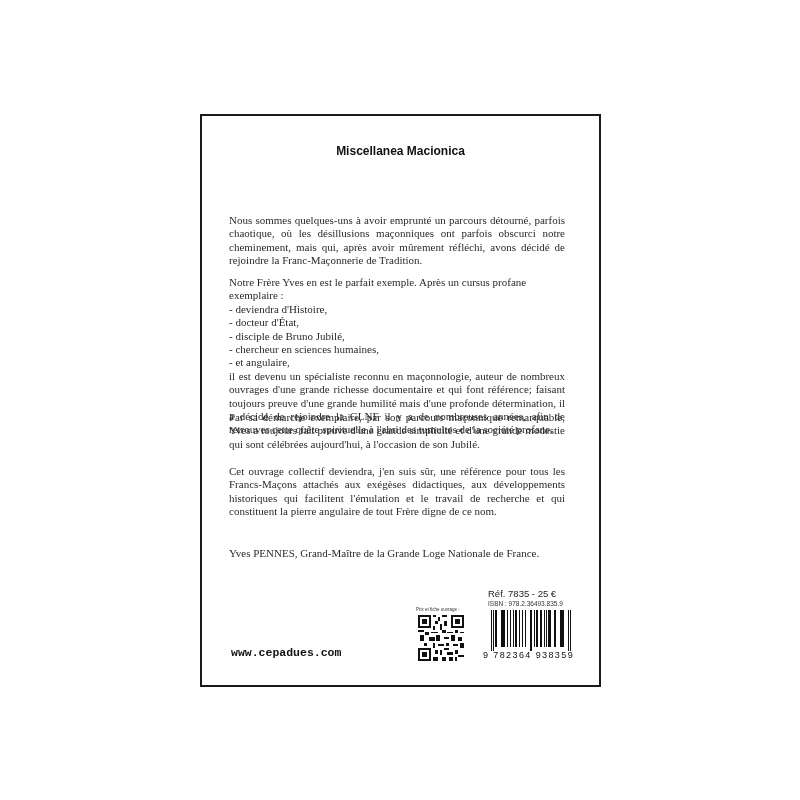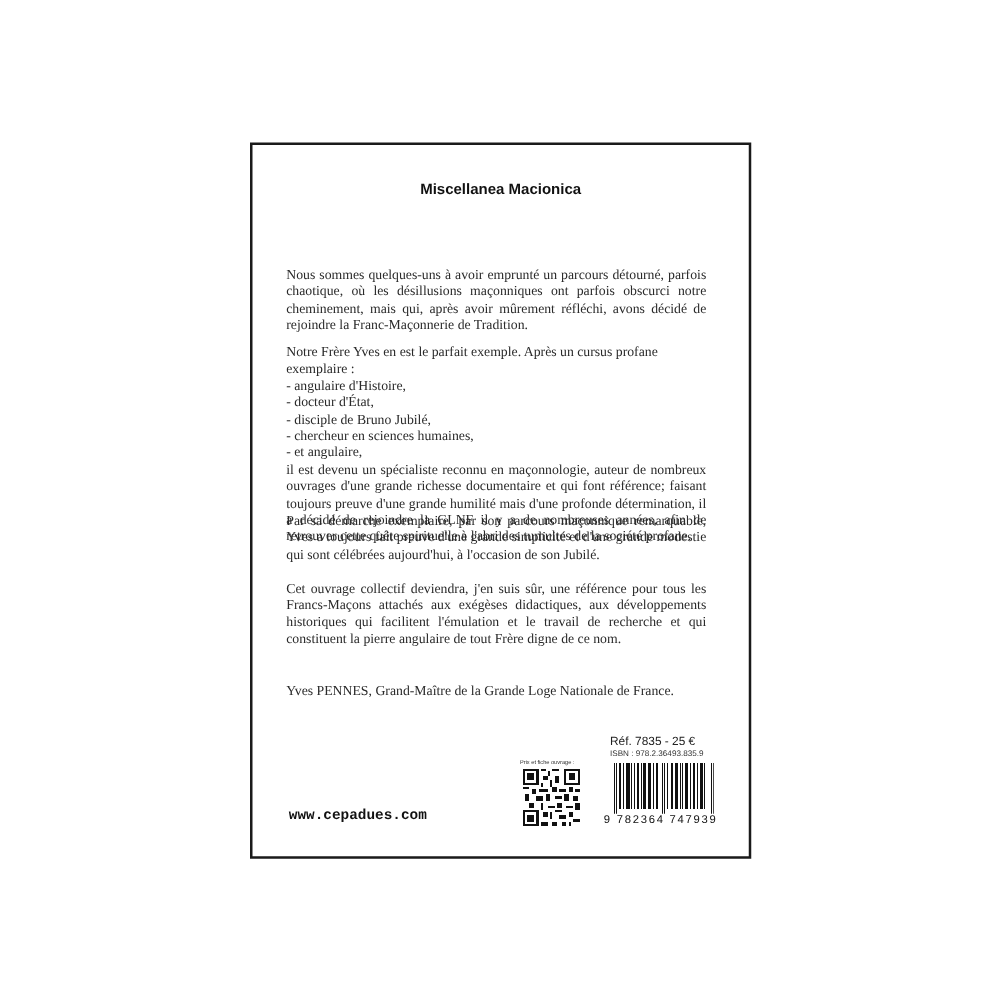--- a/index.html
+++ b/index.html
@@ -69,21 +69,21 @@
 <body>
 
 <div class="cover">
   <div class="title">Miscellanea Macionica</div>
 
   <p class="body-text p1">Nous sommes quelques-uns à avoir emprunté un parcours détourné, parfois chaotique, où les désillusions maçonniques ont parfois obscurci notre cheminement, mais qui, après avoir mûrement réfléchi, avons décidé de rejoindre la Franc-Maçonnerie de Tradition.</p>
 
   <div class="body-text nojust p2">
     <div>Notre Frère Yves en est le parfait exemple. Après un cursus profane exemplaire :</div>
     <ul class="list">
-      <li>- angulaire d'Histoire,</li>
+      <li>- deviendra d'Histoire,</li>
       <li>- docteur d'État,</li>
       <li>- disciple de Bruno Jubilé,</li>
       <li>- chercheur en sciences humaines,</li>
       <li>- et angulaire,</li>
     </ul>
     <div style="text-align: justify;">il est devenu un spécialiste reconnu en maçonnologie, auteur de nombreux ouvrages d'une grande richesse documentaire et qui font référence; faisant toujours preuve d'une grande humilité mais d'une profonde détermination, il a décidé de rejoindre la GLNF il y a de nombreuses années, afin de retrouver cette quête spirituelle à l'abri des tumultes de la société profane.</div>
   </div>
 
   <p class="body-text p3">Par sa démarche exemplaire, par son parcours maçonnique remarquable, Yves a toujours fait preuve d'une grande simplicité et d'une grande modestie qui sont célébrées aujourd'hui, à l'occasion de son Jubilé.</p>
   <p class="body-text nojust p5">Yves PENNES, Grand-Maître de la Grande Loge Nationale de France.</p>
@@ -170,14 +170,14 @@
         <rect x="68" y="0" width="3" height="45"></rect>
       <rect x="72" y="0" width="1" height="45"></rect>
         <rect x="75" y="0" width="2" height="45"></rect>
       <rect x="79" y="0" width="1" height="45"></rect>
         <rect x="82" y="0" width="3" height="45"></rect>
       <rect x="86" y="0" width="1" height="45"></rect>
       <rect x="92" y="0" width="1" height="50"></rect>
         <rect x="94" y="0" width="1" height="50"></rect>
     </g>
   </svg>
-  <div class="barcode-digits">9 782364 747939</div>
+  <div class="barcode-digits">9 782364 938359</div>
 </div>
 
 </body></html>

